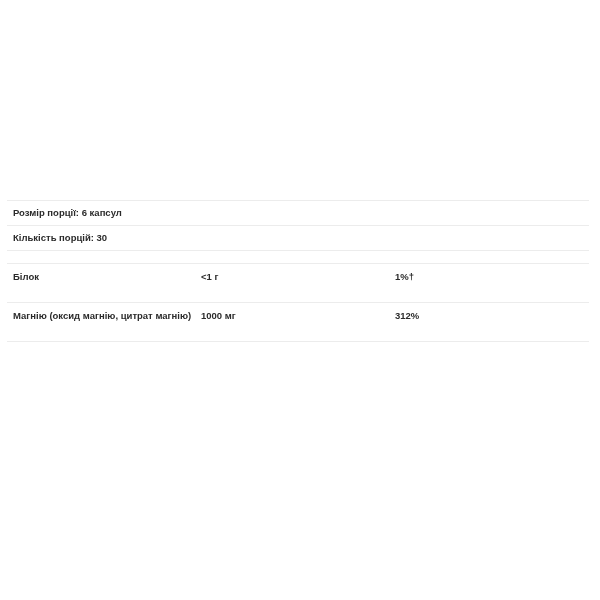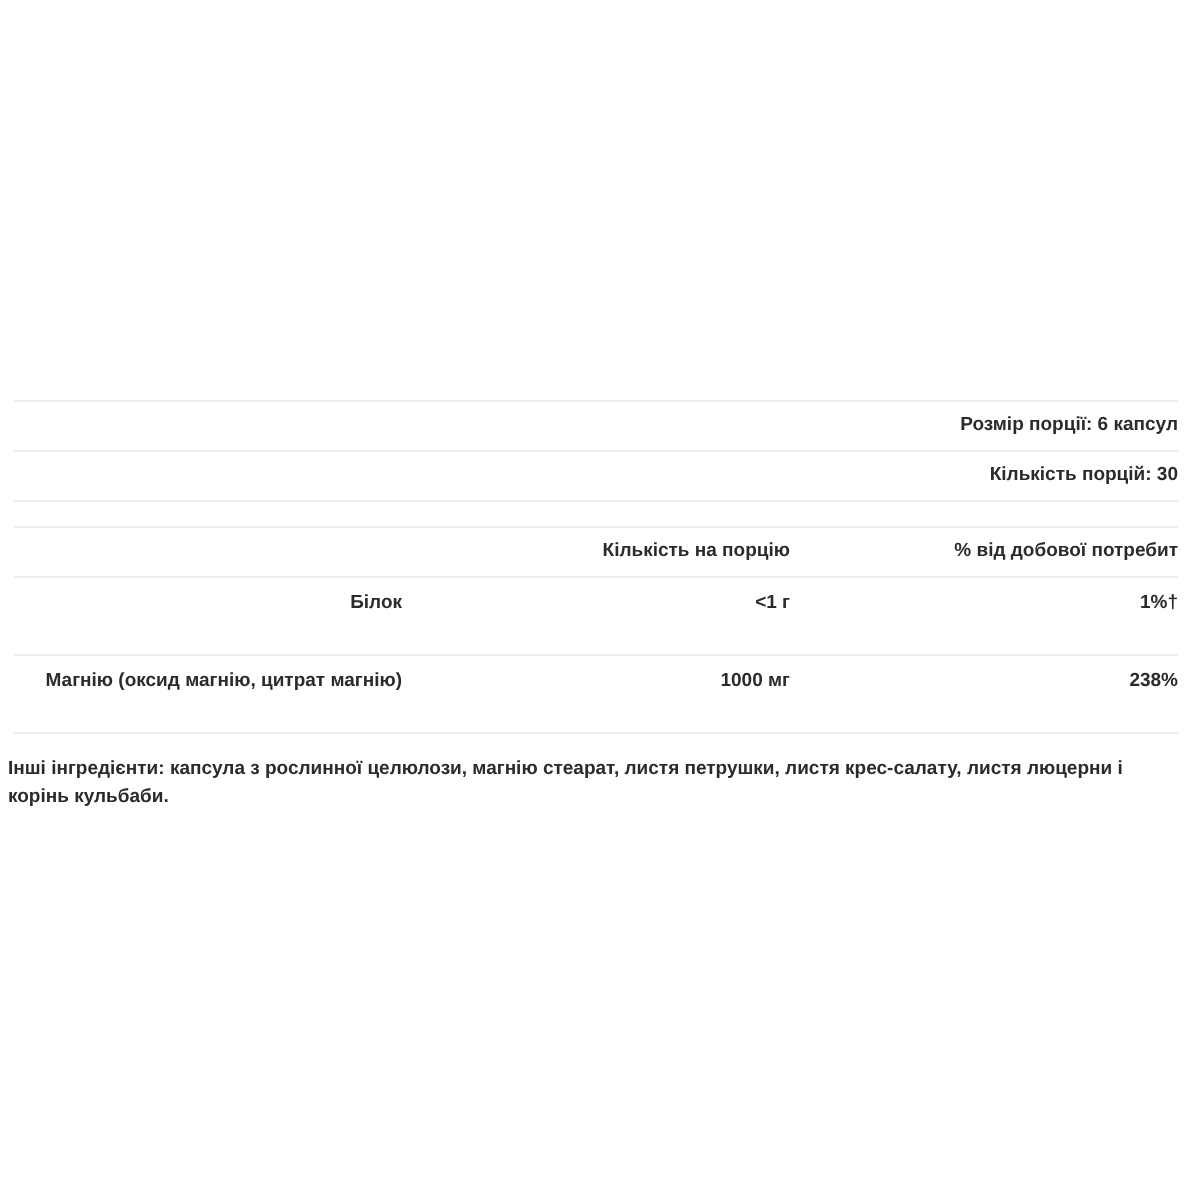--- a/index.html
+++ b/index.html
@@ -38,21 +38,21 @@
     width: 100%;
     border-collapse: collapse;
     table-layout: fixed;
   }
 
   .facts-table td,
   .facts-table th {
     padding: 0;
     margin: 4px;
     vertical-align: top;
-    text-align: right;
+    text-align: left;
     font-weight: bold;
     font-size: 9.5px;
     line-height: 12px;
     color: #2b2b2b;
   }
 
   .col-name   { width: 389px; }
   .col-amount { width: 83px; }
   .col-dv     { width: 110px; }
 
@@ -111,39 +111,33 @@
         </tr>
 
         <tr class="row-serving">
           <td colspan="3">Кількість порцій: 30</td>
         </tr>
 
         <tr class="row-gap">
           <td colspan="3"></td>
         </tr>
 
-        <tr class="row-head">
-          <td class="col-name"></td>
-          <td class="col-amount">Кількість на порцію</td>
-          <td class="col-dv">% від добової потребит</td>
-        </tr>
 
         <tr class="row-item">
           <td class="col-name">Білок</td>
           <td class="col-amount">&lt;1 г</td>
           <td class="col-dv">1%†</td>
         </tr>
 
 
         <tr class="row-item">
           <td class="col-name">Магнію (оксид магнію, цитрат магнію)</td>
           <td class="col-amount">1000 мг</td>
-          <td class="col-dv">238%</td>
+          <td class="col-dv">312%</td>
         </tr>
 
 
       </tbody>
     </table>
   </div>
 
-  <div class="ingredients">Інші інгредієнти: капсула з рослинної целюлози, магнію стеарат, листя петрушки, листя крес-салату, листя люцерни і корінь кульбаби.</div>
 
 </div>
 
 </body></html>

